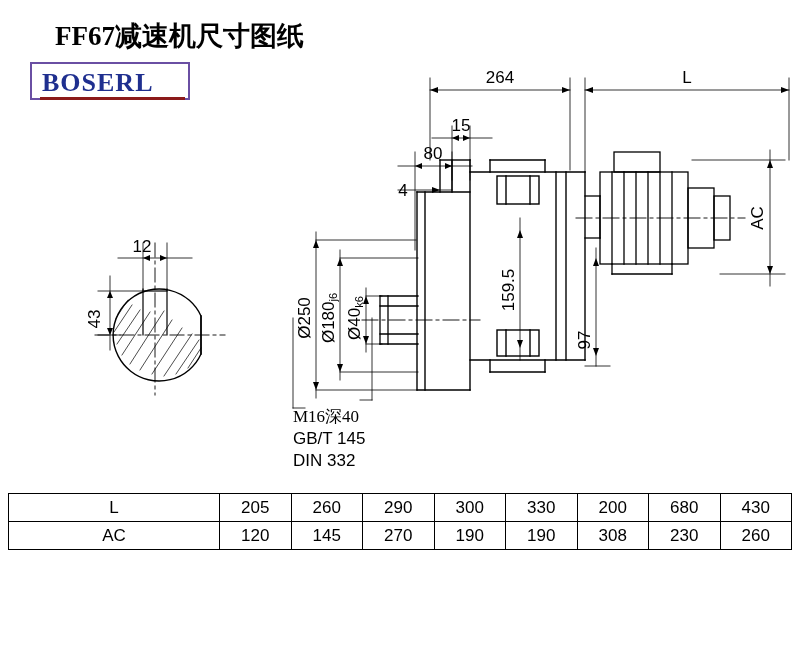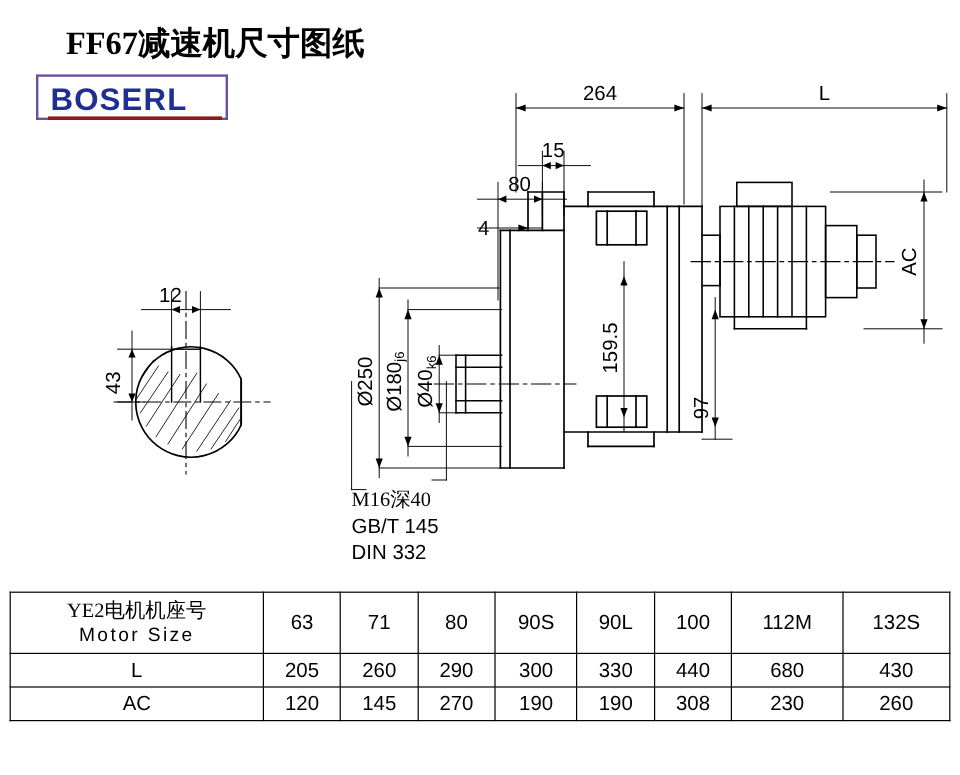--- a/index.html
+++ b/index.html
@@ -38,21 +38,21 @@
     height: 38px;
     border: 2px solid #6a4fa3;
     box-sizing: border-box;
   }
   .logo-text {
     position: absolute;
     left: 10px;
     top: 4px;
     font-size: 26px;
     font-weight: bold;
-    font-family: Liberation Sans, sans-serif;
+    font-family: Liberation Serif, serif;
     color: #1f2f8f;
     letter-spacing: 1px;
   }
   .logo-underline {
     position: absolute;
     left: 8px;
     top: 33px;
     width: 145px;
     height: 3px;
     background: #8b1a1a;
@@ -331,41 +331,27 @@
 
       <text x="293" y="422" font-family="Liberation Serif, serif">M16深40</text>
       <text x="293" y="444">GB/T 145</text>
       <text x="293" y="466">DIN 332</text>
     </g>
   </svg>
 
   <table class="spec">
     <tbody>
       <tr>
-        <td class="hdr label">
-          <div class="cn">YE2电机机座号</div>
-          <div class="mono-sp">Motor Size</div>
-        </td>
-        <td class="hdr">63</td>
-        <td class="hdr">71</td>
-        <td class="hdr">80</td>
-        <td class="hdr">90S</td>
-        <td class="hdr">90L</td>
-        <td class="hdr">100</td>
-        <td class="hdr">112M</td>
-        <td class="hdr">132S</td>
-      </tr>
-      <tr>
         <td class="label">L</td>
         <td>205</td>
         <td>260</td>
         <td>290</td>
         <td>300</td>
         <td>330</td>
-        <td>440</td>
+        <td>200</td>
         <td>680</td>
         <td>430</td>
       </tr>
       <tr>
         <td class="label">AC</td>
         <td>120</td>
         <td>145</td>
         <td>270</td>
         <td>190</td>
         <td>190</td>

